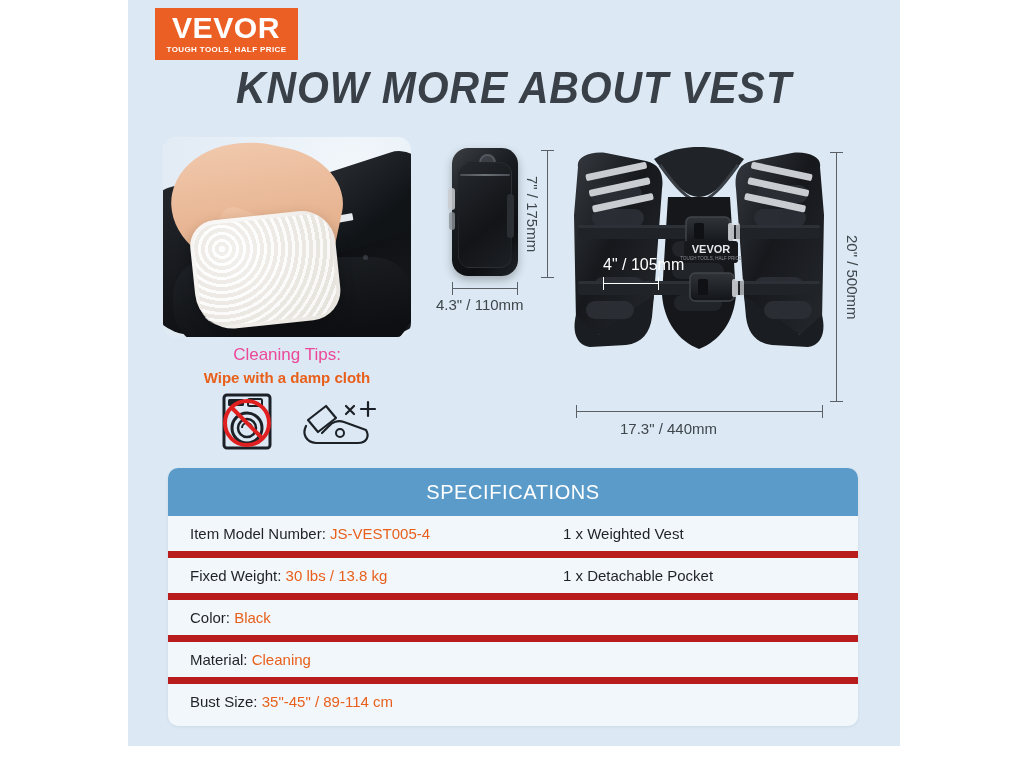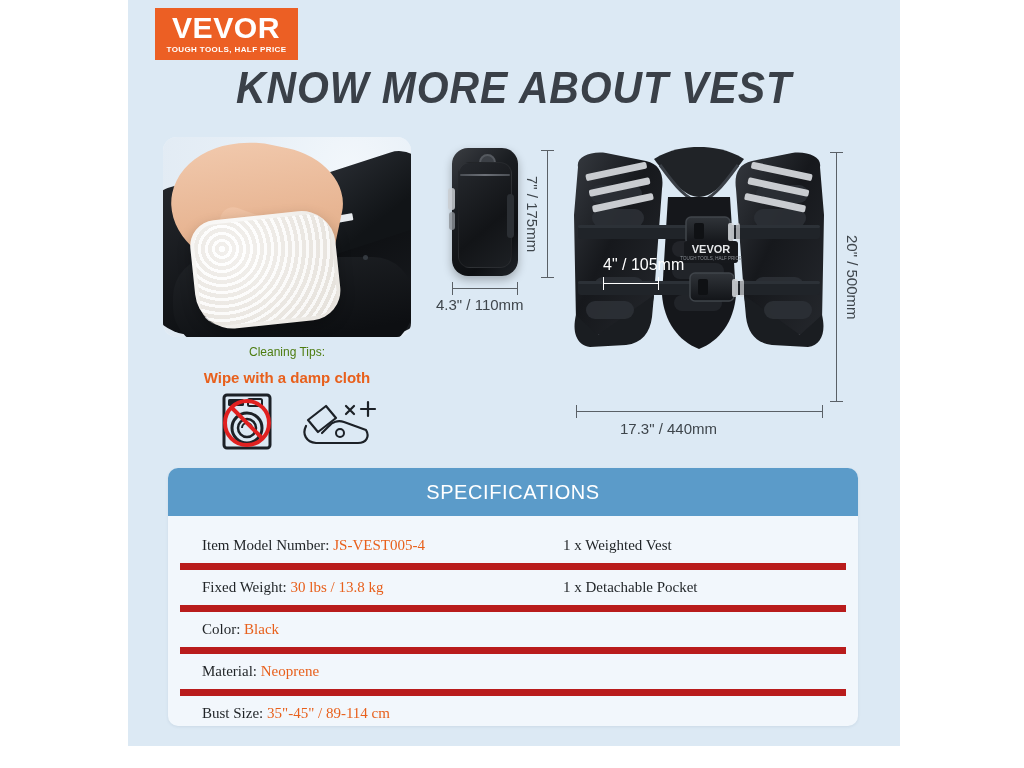--- a/index.html
+++ b/index.html
@@ -79,21 +79,21 @@
   .cloth:after{
     content:"";position:absolute;inset:4px;border-radius:22px;
     background:repeating-radial-gradient(circle at 20% 25%,
       rgba(255,255,255,.9) 0 3px, rgba(226,221,214,.55) 3px 7px);
     opacity:.8;
   }
 
   
   .tips-label{
     position:absolute;left:163px;top:345px;width:248px;text-align:center;
-    color:#4d7c0f;font-size:12px;
+    color:#ec4899;font-size:17px;
   }
   .tips-main{
     position:absolute;left:163px;top:369px;width:248px;text-align:center;
     color:#e8601c;font-size:15px;font-weight:700;
   }
 
   
   .icon-nowash{position:absolute;left:208px;top:392px;width:78px;height:58px;}
   .icon-wipe{position:absolute;left:296px;top:396px;width:88px;height:52px;}
 
@@ -173,21 +173,21 @@
     border-radius:10px;overflow:hidden;background:#f2f7fc;
     box-shadow:0 1px 3px rgba(60,90,120,.10);
   }
   .thead{
     display:flex;height:48px;background:#5b9bc9;
   }
   .th{
     flex:1;display:flex;align-items:center;justify-content:center;
     color:#ffffff;font-size:20px;letter-spacing:.6px;
   }
-  .tbody{padding:12px;font-family:Liberation Serif, serif;}
+  .tbody{padding:0;}
   .trow{display:flex;height:35px;align-items:center;}
   .trow + .trow{border-top:7px solid #b91c1c;}
   .td-spec{
     width:50%;padding-left:22px;box-sizing:border-box;
     font-size:15px;color:#1f2326;white-space:nowrap;
   }
   .td-spec .val{color:#e8601c;}
   .td-pkg{
     width:50%;padding-left:50px;box-sizing:border-box;
     font-size:15px;color:#1f2326;white-space:nowrap;
@@ -390,21 +390,21 @@
       </div>
       <div class="trow">
         <div class="td-spec">
           <span>Color:</span>
           <span class="val">Black</span>
         </div>
       </div>
       <div class="trow">
         <div class="td-spec">
           <span>Material:</span>
-          <span class="val">Neoprene</span>
+          <span class="val">Cleaning</span>
         </div>
         <div class="td-pkg"></div>
       </div>
       <div class="trow">
         <div class="td-spec">
           <span>Bust Size:</span>
           <span class="val">35"-45" / 89-114 cm</span>
         </div>
         <div class="td-pkg"></div>
       </div>

